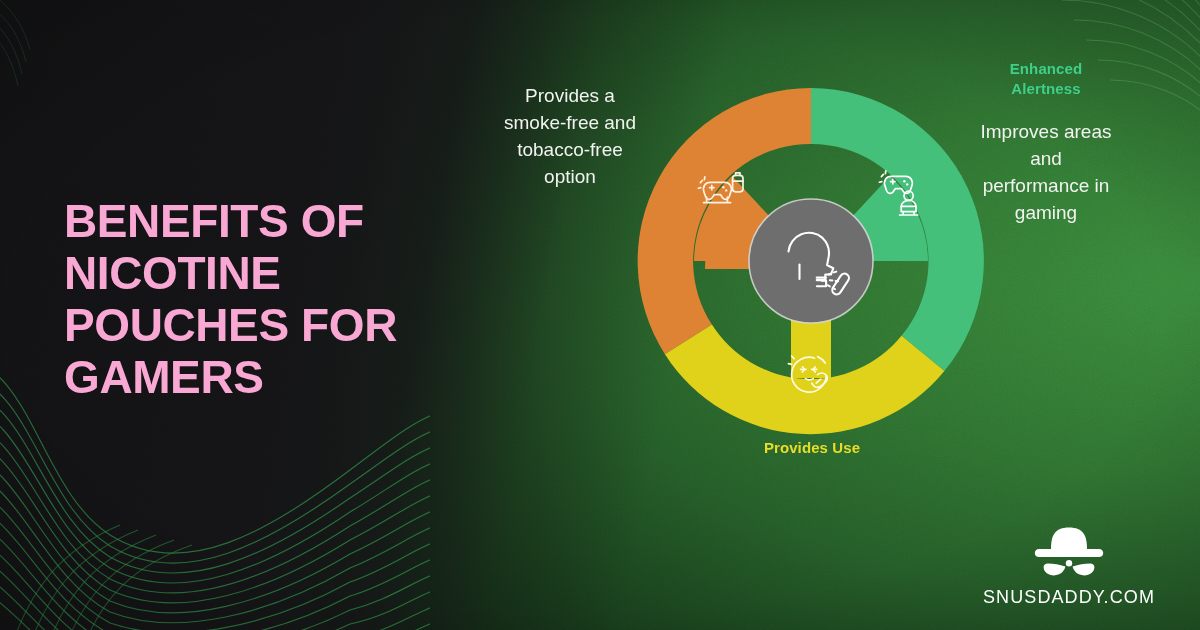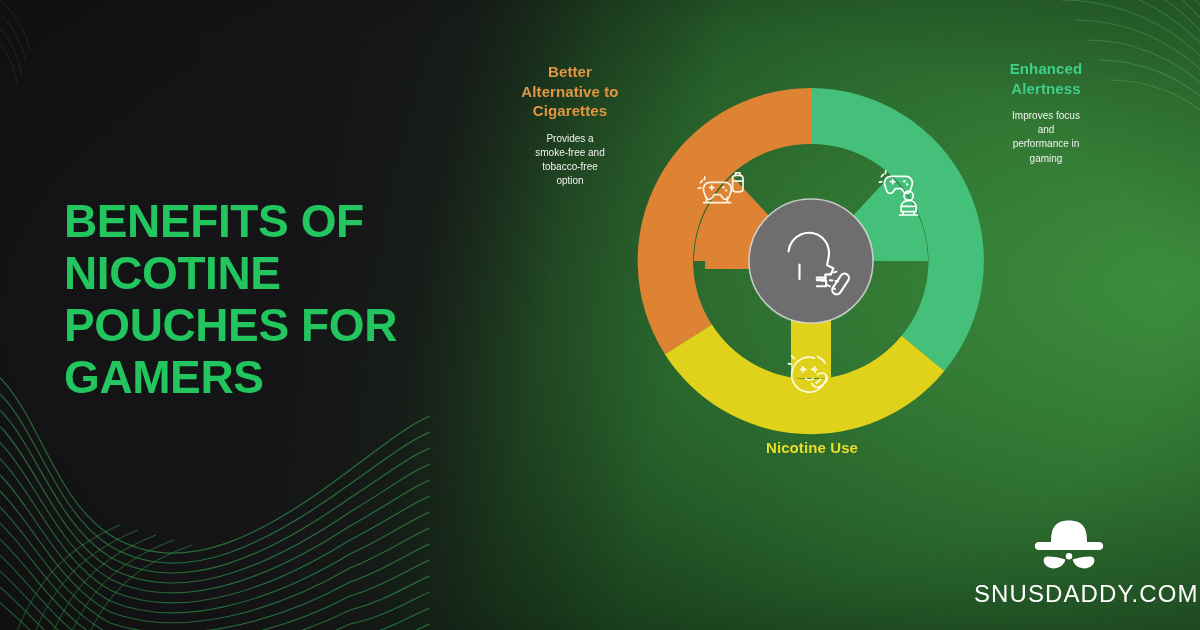--- a/index.html
+++ b/index.html
@@ -30,48 +30,48 @@
     background:radial-gradient(ellipse 85% 85% at 50% 50%, rgba(0,0,0,0) 55%, rgba(0,0,0,0.30) 100%);
   }
   .deco { position:absolute; }
   #deco-arcs-tr { top:-70px; right:-60px; width:340px; height:300px; }
   #deco-waves-bl { left:-30px; bottom:-20px; width:460px; height:330px; }
   #deco-waves-tl { left:-40px; top:-30px; width:150px; height:120px; opacity:.5;}
 
   
   #headline {
     position:absolute; left:64px; top:196px; width:420px;
-    color:#22c55e;
+    color:#f9a8d4;
     font-size:46px; font-weight:700; line-height:1.13;
     letter-spacing:-0.4px; text-transform:uppercase;
     white-space:pre-line;
   }
 
   
   #donut-wrap { position:absolute; left:636px; top:86px; width:350px; height:350px; }
   #donut-svg { display:block; width:350px; height:350px; overflow:visible; }
 
   
   .callout { position:absolute; text-align:center; }
   .callout-title { font-size:15px; font-weight:700; line-height:1.30; letter-spacing:.1px; }
-  .callout-body { margin-top:11px; font-size:10px; font-weight:400; line-height:1.42; color:#f2f3f0; }
+  .callout-body { margin-top:21px; font-size:19px; font-weight:400; line-height:1.42; color:#f2f3f0; }
 
   #callout-left   { left:492px; top:62px; width:156px; }
   #callout-left  .callout-title { color:#e2963f; }
   #callout-right  { left:962px; top:59px; width:168px; }
   #callout-right .callout-title { color:#3ecf8a; }
   #callout-bottom { left:700px; top:438px; width:224px; }
   #callout-bottom .callout-title { color:#e9dd27; }
 
   
   #logo-block { position:absolute; right:36px; bottom:22px; width:190px; text-align:center; }
   #logo-mark { display:block; margin:0 auto; }
   #logo-text {
     margin-top:6px; color:#ffffff;
-    font-size:24px; font-weight:400; letter-spacing:1.1px;
+    font-size:18px; font-weight:400; letter-spacing:1.1px;
   }
 </style>
 </head>
 <body>
 
 <div id="bg-layer">
   <div class="bg-base"></div>
   <div class="bg-dark-left"></div>
 
   <svg class="bg-noise" width="1200" height="630" viewBox="0 0 1200 630" preserveAspectRatio="none">
@@ -248,40 +248,37 @@
                l -4.4 3.6
                c -2.6 2.2 -6.4 1.6 -8.2 -1.2
                l -1 -1.6"></path>
       <path d="M30.8 25.2 l -4.6 3.8"></path>
       <path d="M4.2 4.6 l -2.6 -2.6 M1.8 10.4 l -3.4 -0.8"></path>
     </g>
   </svg>
 </div>
 
 <div class="callout" id="callout-left">
-  <div class="callout-title" style="white-space:pre-line">Better
-Alternative to
-Cigarettes</div>
   <div class="callout-body" style="white-space:pre-line">Provides a
 smoke-free and
 tobacco-free
 option</div>
 </div>
 
 <div class="callout" id="callout-right">
   <div class="callout-title" style="white-space:pre-line">Enhanced
 Alertness</div>
-  <div class="callout-body" style="white-space:pre-line">Improves focus
+  <div class="callout-body" style="white-space:pre-line">Improves areas
 and
 performance in
 gaming</div>
 </div>
 
 <div class="callout" id="callout-bottom">
-  <div class="callout-title" style="white-space:pre-line">Nicotine Use</div>
+  <div class="callout-title" style="white-space:pre-line">Provides Use</div>
 </div>
 
 <div id="logo-block">
   <svg id="logo-mark" width="96" height="58" viewBox="0 0 96 58" fill="none">
     <path d="M30 26
              c 0 -13.2 3.6 -21.4 18 -21.4
              c 14.4 0 18 8.2 18 21.4 Z" fill="#ffffff"></path>
     <path d="M18 26 h 60 c 2.6 0 4.2 1.8 4.2 4 c 0 2.4 -1.8 4 -4.2 4 H 18
              c -2.6 0 -4.2 -1.6 -4.2 -4 c 0 -2.2 1.6 -4 4.2 -4 Z" fill="#ffffff"></path>
     <circle cx="48" cy="40.2" r="3.2" fill="#ffffff"></circle>

